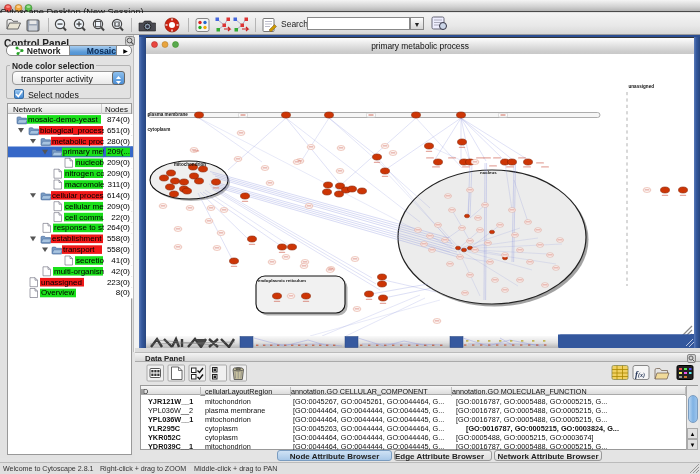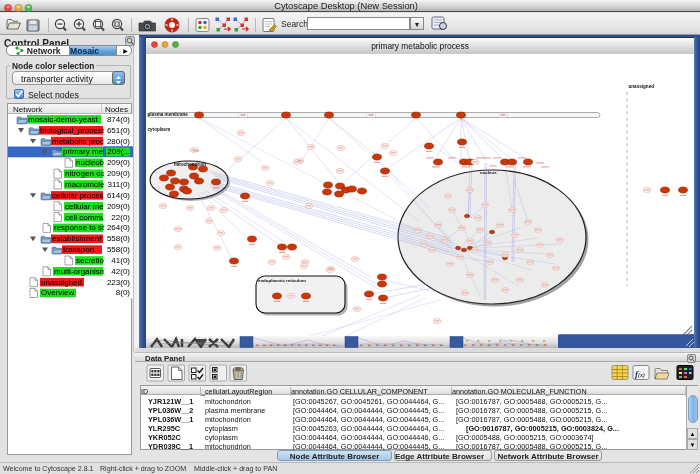--- a/index.html
+++ b/index.html
@@ -3,21 +3,21 @@
 <div class="abs" style="left:0;top:0;width:700px;height:12px;background:linear-gradient(#f4f4f4,#d2d2d2 60%,#b4b4b4);border-bottom:1px solid #4a4a4a"><svg width="46" height="12">
       <circle cx="8" cy="6" r="3.5" fill="#e8463f"></circle>
       <circle cx="8" cy="6" r="3.5" fill="none" stroke="#a03028" stroke-width="0.6"></circle>
       <ellipse cx="8" cy="4.8" rx="2" ry="1.2" fill="#ff9a94" opacity="0.8"></ellipse>
       <circle cx="18.5" cy="6" r="3.5" fill="#f0a73e"></circle>
       <circle cx="18.5" cy="6" r="3.5" fill="none" stroke="#b07820" stroke-width="0.6"></circle>
       <ellipse cx="18.5" cy="4.8" rx="2" ry="1.2" fill="#ffd9a0" opacity="0.8"></ellipse>
       <circle cx="28.5" cy="6" r="3.5" fill="#58ba4c"></circle>
       <circle cx="28.5" cy="6" r="3.5" fill="none" stroke="#3a8a30" stroke-width="0.6"></circle>
       <ellipse cx="28.5" cy="4.8" rx="2" ry="1.2" fill="#b4eaa8" opacity="0.8"></ellipse>
-    </svg><div class="abs" style="left:0;top:1px;width:692px;text-align:center;font-size:9.3px;color:#1a1a1a">Cytoscape Desktop (New Session)</div></div>
+    </svg><div class="abs" style="left:0;top:7px;width:692px;font-size:9.3px;color:#1a1a1a">Cytoscape Desktop (New Session)</div></div>
 <div class="abs" style="left:0;top:13px;width:700px;height:22px;background:linear-gradient(#f4f4f4,#e8e8e8 60%,#d8d8d8);border-bottom:1px solid #9a9a9a">
     <svg width="470" height="21" viewBox="0 0 470 21" style="position:absolute;left:0;top:0">
       <g stroke="#666" stroke-width="1" fill="#d8d4c8">
         <path d="M7,16 l2.5,-6 h11 l-2.5,6 z" fill="#e8e4d4"></path>
         <path d="M7,16 v-8 q0,-1.5 1.5,-1.5 h3 l1.5,1.8 h5" fill="none"></path>
       </g>
       <g>
         <rect x="27" y="7" width="12" height="11" rx="1" fill="#9aa4b4" stroke="#555"></rect>
         <rect x="29.5" y="7.5" width="7" height="3.5" fill="#e8e8e8"></rect>
         <rect x="29" y="12.5" width="8" height="5" fill="#d0d4da"></rect>
@@ -119,21 +119,21 @@
       <circle cx="4.5" cy="4.5" r="2.4" fill="none" stroke="#555" stroke-width="1"></circle>
       <line x1="6.2" y1="6.2" x2="8.5" y2="8.5" stroke="#555" stroke-width="1.2"></line>
     </svg>
     <div class="abs" style="left:6px;top:10px;width:126px;height:11px;background:#fff;border:1px solid #8a8a8a;border-radius:5px;overflow:hidden">
       <div class="abs" style="left:0;top:0;width:62px;height:11px;font-size:8.6px;font-weight:bold;color:#222;text-align:center;line-height:11px"><svg width="9" height="9" style="vertical-align:-1px">
           <circle cx="2" cy="2" r="1.5" fill="#2a2"></circle>
           <circle cx="7" cy="4.5" r="1.5" fill="#2a2"></circle>
           <circle cx="3" cy="7.5" r="1.5" fill="#2a2"></circle>
           <path d="M2,2L7,4.5L3,7.5" stroke="#383" stroke-width="0.7" fill="none"></path>
         </svg> Network</div>
-      <div class="abs" style="left:62px;top:0;width:48px;height:11px;background:linear-gradient(#a8cdf0,#5b9bd8 55%,#4b8cd0);border-left:1px solid #888;border-right:1px solid #888;font-size:8.6px;font-weight:bold;color:#0a2a55;text-align:left;line-height:11px">Mosaic</div>
+      <div class="abs" style="left:62px;top:0;width:48px;height:11px;background:linear-gradient(#a8cdf0,#5b9bd8 55%,#4b8cd0);border-left:1px solid #888;border-right:1px solid #888;font-size:8.6px;font-weight:bold;color:#0a2a55;text-align:right;line-height:11px">Mosaic</div>
       <div class="abs" style="left:111px;top:0;width:15px;height:11px;font-size:6px;text-align:center;line-height:11px;color:#000">▶</div>
     </div>
     <div class="abs" style="left:6px;top:30px;width:125px;height:34px;border:1px solid #b5b5b5;border-radius:2px"></div>
     <div class="abs" style="left:10px;top:25.5px;font-size:8.4px;font-weight:bold;color:#222;background:#e2e2e2;padding:0 2px">Node color selection</div>
     <div class="abs" style="left:12px;top:36px;width:112px;height:14px;background:linear-gradient(#fff,#e9e9e9);border:1px solid #999;border-radius:4px">
       <div class="abs" style="left:8px;top:2px;font-size:8.8px;color:#111">transporter activity</div>
       <div class="abs" style="left:99px;top:-1px;width:13px;height:14px;background:linear-gradient(#8ec0ee,#4a8ed6);border:1px solid #666;border-radius:3px"><svg width="11" height="12">
           <path d="M5.5,2 l2.6,3 h-5.2z" fill="#fff"></path>
           <path d="M5.5,10 l-2.6,-3 h5.2z" fill="#fff"></path>
         </svg></div>
@@ -797,21 +797,21 @@
       <span style="position:absolute;left:150px;top:0.5px;width:161px;border-right:1px solid #bbb;overflow:hidden;white-space:nowrap">annotation.GO CELLULAR_COMPONENT</span>
       <span style="position:absolute;left:311px;top:0.5px;width:234px;border-right:1px solid #bbb;overflow:hidden;white-space:nowrap">annotation.GO MOLECULAR_FUNCTION</span>
     </div>
     <div class="abs" style="left:0;top:10.0px;width:545px;height:9.1px;font-size:7.3px;color:#111;white-space:nowrap">
       <span style="position:absolute;left:7px;top:0.5px;font-weight:bold">YJR121W__1</span>
       <span style="position:absolute;left:64px;top:0.5px;font-weight:normal">mitochondrion</span>
       <span style="position:absolute;left:152px;top:0.5px;font-weight:normal">[GO:0045267, GO:0045261, GO:0044464, G...</span>
       <span style="position:absolute;left:315px;top:0.5px;font-weight:normal">[GO:0016787, GO:0005488, GO:0005215, G...</span>
     </div>
     <div class="abs" style="left:0;top:19.1px;width:545px;height:9.1px;font-size:7.3px;color:#111;white-space:nowrap">
-      <span style="position:absolute;left:7px;top:0.5px;font-weight:bold">YPL036W__2</span>
+      <span style="position:absolute;left:7px;top:0.5px;font-weight:normal">YPL036W__2</span>
       <span style="position:absolute;left:64px;top:0.5px;font-weight:normal">plasma membrane</span>
       <span style="position:absolute;left:152px;top:0.5px;font-weight:normal">[GO:0044464, GO:0044444, GO:0044445, G...</span>
       <span style="position:absolute;left:315px;top:0.5px;font-weight:normal">[GO:0016787, GO:0005488, GO:0005215, G...</span>
     </div>
     <div class="abs" style="left:0;top:28.2px;width:545px;height:9.1px;font-size:7.3px;color:#111;white-space:nowrap">
       <span style="position:absolute;left:7px;top:0.5px;font-weight:bold">YPL036W__1</span>
       <span style="position:absolute;left:64px;top:0.5px;font-weight:normal">mitochondrion</span>
       <span style="position:absolute;left:152px;top:0.5px;font-weight:normal">[GO:0044464, GO:0044444, GO:0044445, G...</span>
       <span style="position:absolute;left:315px;top:0.5px;font-weight:normal">[GO:0016787, GO:0005488, GO:0005215, G...</span>
     </div>

